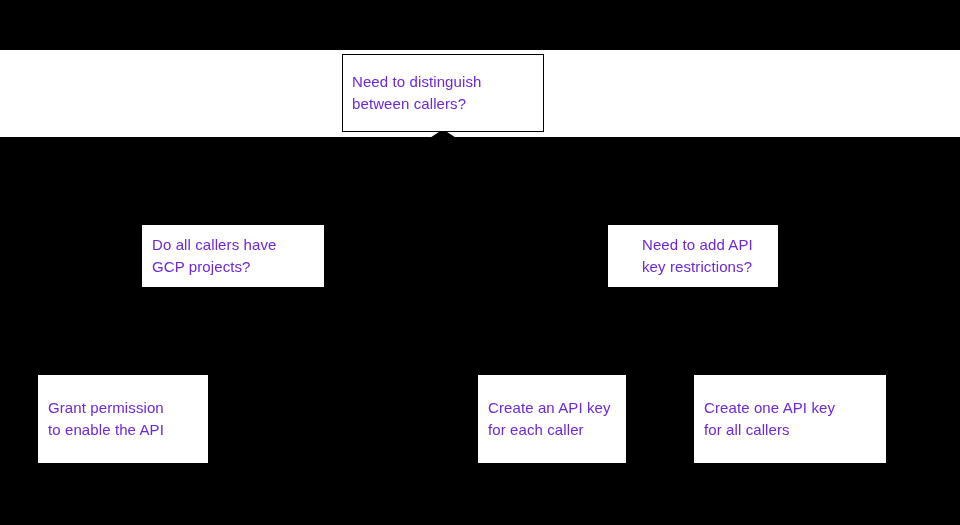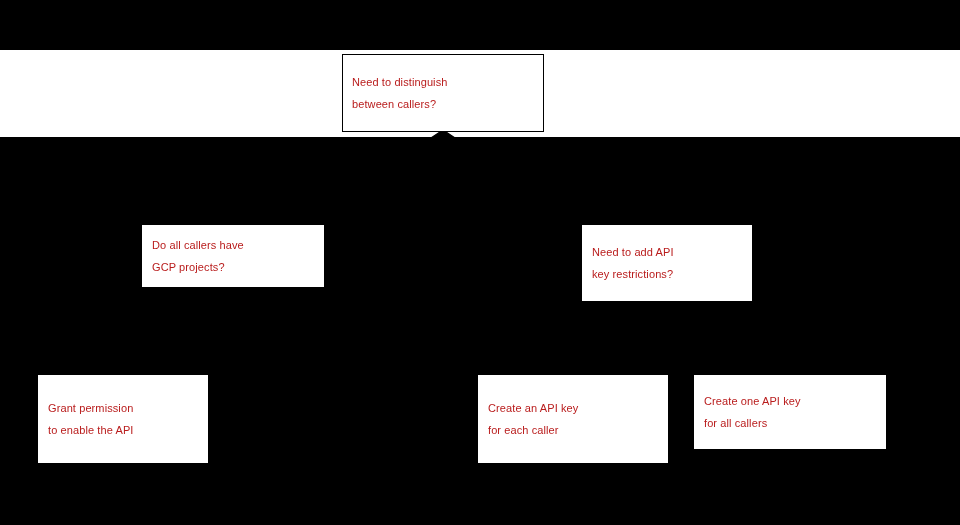--- a/index.html
+++ b/index.html
@@ -32,24 +32,24 @@
     box-sizing: border-box;
     background: #ffffff;
     color: #000000;
     display: flex;
     align-items: center;
     justify-content: flex-start;
   }
   .node .label {
     display: block;
     padding: 0 10px;
-    font-size: 11px;
+    font-size: 15px;
     line-height: 22px;
     letter-spacing: 0.1px;
-    color: #b91c1c;
+    color: #6d28d9;
     white-space: pre-line;
   }
 
   
   #node-root {
     left: 342px;
     top: 54px;
     width: 202px;
     height: 78px;
     border: 1px solid #000000;
@@ -57,51 +57,52 @@
   #node-root .label { padding: 0 9px; }
 
   
   #node-decision-gcp-projects {
     left: 142px;
     top: 225px;
     width: 182px;
     height: 62px;
   }
   #node-decision-api-restrictions {
-    left: 582px;
+    left: 608px;
     top: 225px;
     width: 170px;
-    height: 76px;
+    height: 62px;
+    padding-left: 24px;
   }
 
   
   #node-outcome-grant-permission {
     left: 30px;
     top: 375px;
     width: 170px;
     height: 88px;
     margin-left: 8px;
   }
   #node-outcome-separate-project {
     left: 246px;
     top: 375px;
     width: 178px;
     height: 88px;
   }
   #node-outcome-key-each-caller {
     left: 478px;
     top: 375px;
-    width: 190px;
+    width: 148px;
     height: 88px;
   }
   #node-outcome-key-all-callers {
     left: 694px;
     top: 375px;
     width: 192px;
-    height: 74px;
+    height: 88px;
     align-items: center;
   }
 
   
   #connectors {
     position: absolute;
     left: 0;
     top: 0;
     width: 960px;
     height: 525px;

